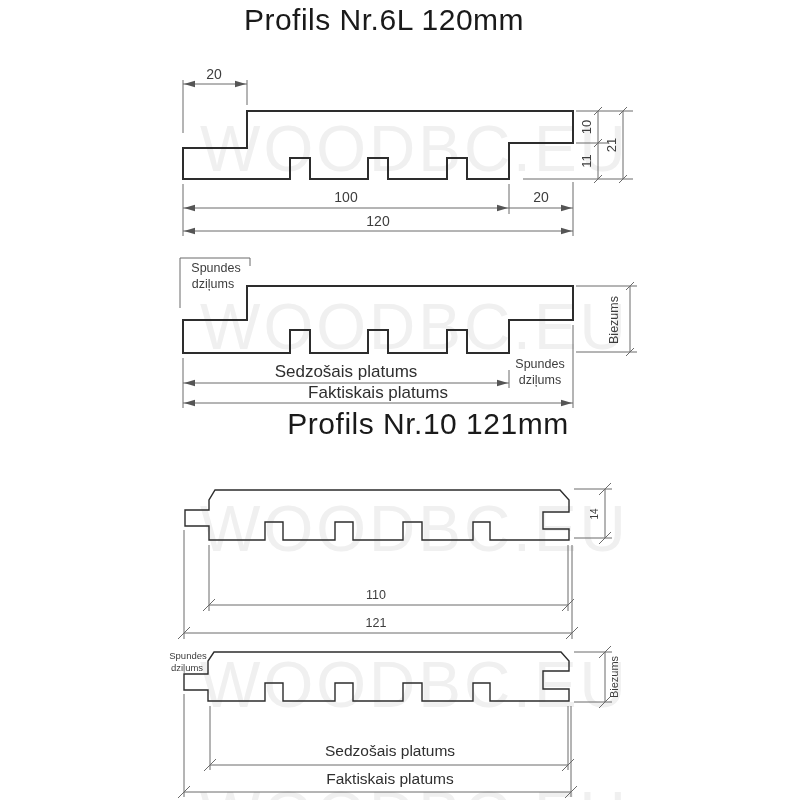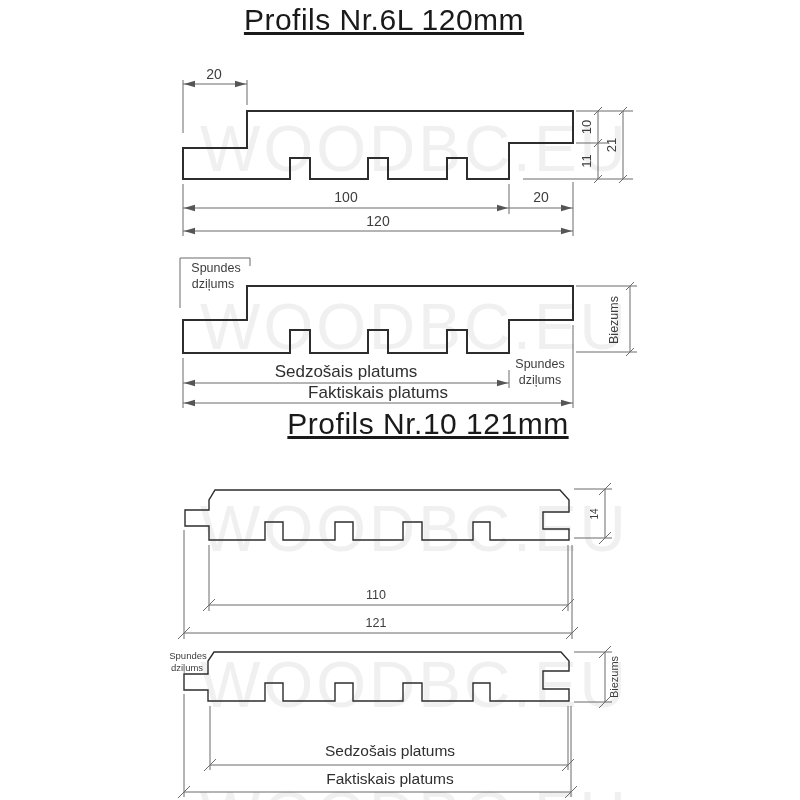--- a/index.html
+++ b/index.html
@@ -10,21 +10,20 @@
   }
   .watermark{
     position:absolute;left:200px;z-index:0;
     font-size:64px;font-weight:500;letter-spacing:3px;white-space:nowrap;
     color:#f0f0f0;user-select:none;
   }
   .title{
     position:absolute;left:0;width:768px;text-align:center;z-index:2;
     font-size:30px;line-height:40px;font-weight:500;letter-spacing:.5px;
     color:#1a1a1a;
-    text-decoration:underline;
   }
   #title-1{top:0px;}
   #title-2{top:404px;padding-left:44px;}
   svg.drawing-layer{position:absolute;left:0;top:0;z-index:1;}
   .outline{fill:none;stroke:#2d2d2d;stroke-width:2;stroke-linejoin:miter;}
   .outline-thin{fill:none;stroke:#2d2d2d;stroke-width:1.4;stroke-linejoin:miter;}
   .dim{fill:none;stroke:#6b6b6b;stroke-width:1;}
   .arr{fill:#555555;stroke:none;}
   text{fill:#3d3d3d;text-anchor:middle;font-family:"Liberation Sans", sans-serif;}
   .num14{font-size:14px;}

